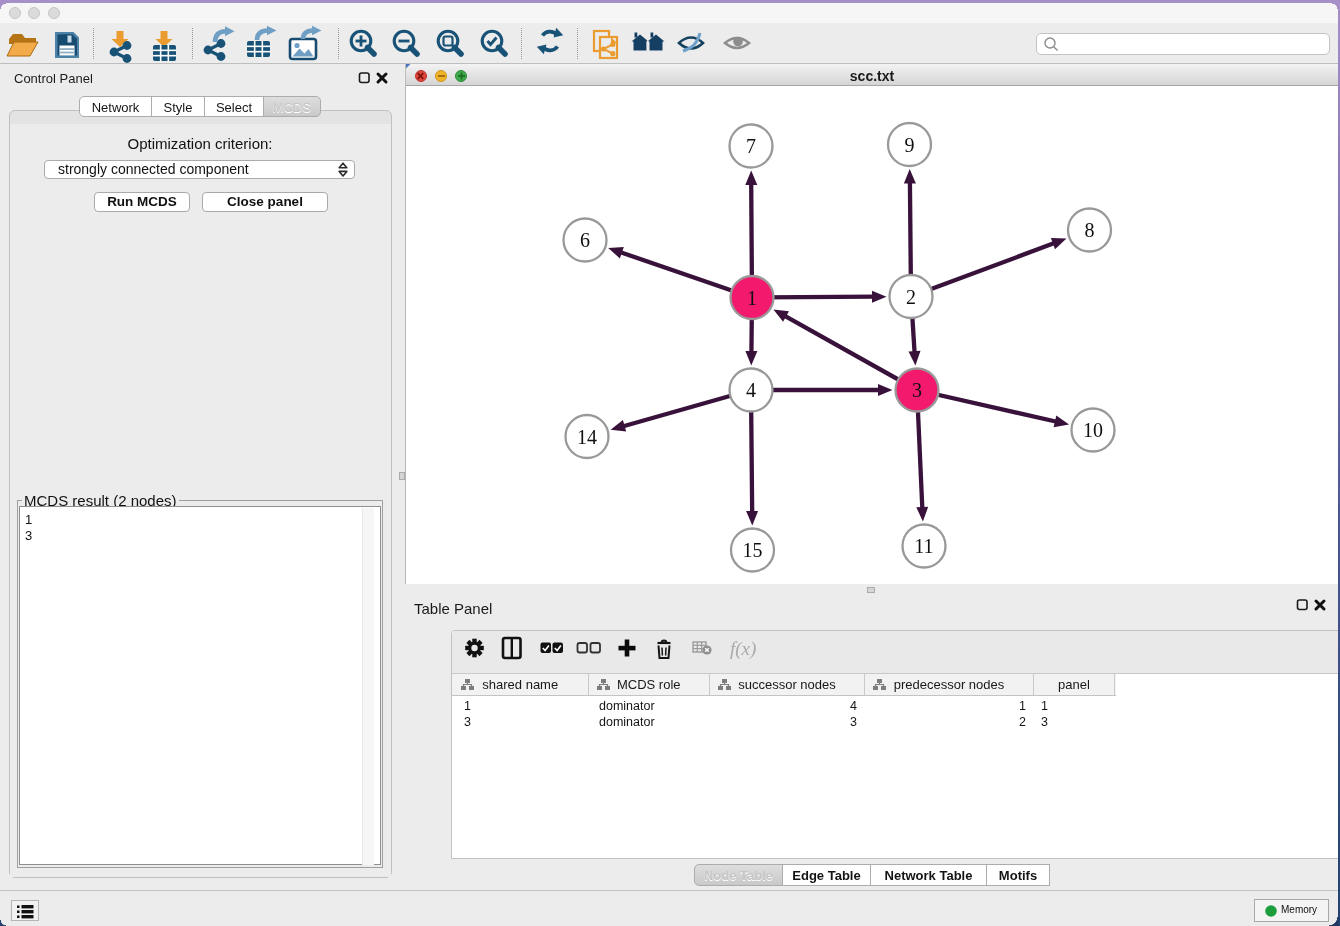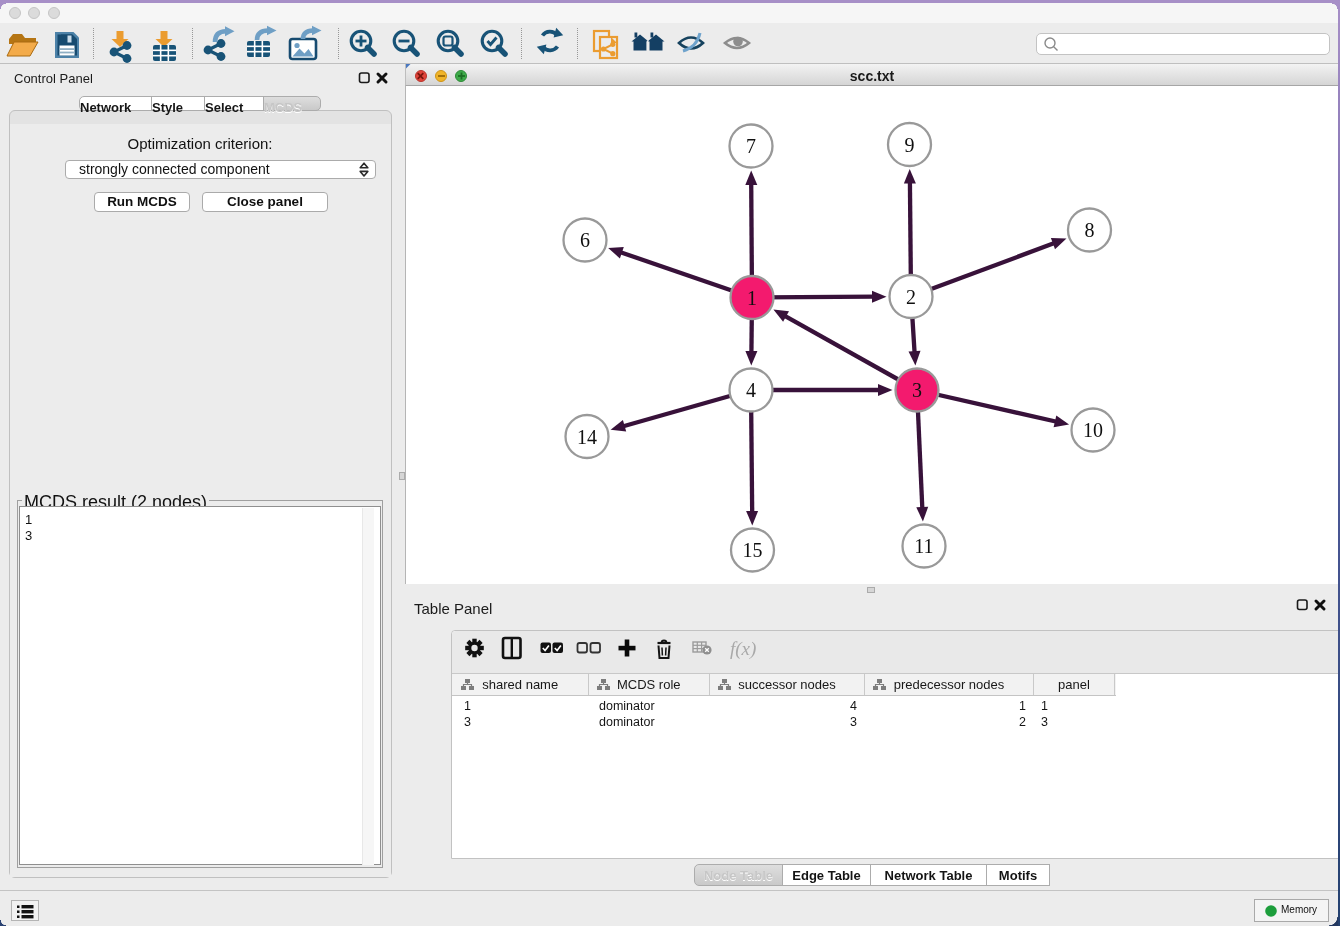--- a/index.html
+++ b/index.html
@@ -17,28 +17,28 @@
   .tl{position:absolute;top:4px;width:12px;height:12px;border-radius:50%;background:#dbdbdb;border:1px solid #c5c5c5;box-sizing:border-box;}
   #title-text{position:absolute;top:2px;left:0;width:100%;text-align:center;font-size:14px;color:#ababab;}
   
   #toolbar{position:absolute;left:0;top:23px;width:100%;height:40px;background:#ececec;border-bottom:1px solid #bfbfbf;}
   .sep{position:absolute;top:5px;height:31px;width:0;border-left:1px dotted #979797;}
   #searchbox{position:absolute;left:1036px;top:10px;width:292px;height:20px;background:#fff;border:1px solid #c3c3c3;border-radius:5px;}
   
   #cp-title{position:absolute;left:14px;top:71px;font-size:13px;color:#1b1b1b;}
   #cp-pane{position:absolute;left:9px;top:110px;width:383px;height:768px;background:#e3e3e3;border:1px solid #c0c0c0;border-radius:6px;box-sizing:border-box;}
   #cp-inner{position:absolute;left:10px;top:124px;width:381px;height:753px;background:#ececec;}
-  .tab{position:absolute;top:0;height:15px;line-height:21px;text-align:left;font-size:13px;font-weight:700;color:#161616;background:#fff;border:1px solid #acacac;box-sizing:border-box;}
+  .tab{position:absolute;top:0;height:21px;line-height:21px;text-align:center;font-size:13px;font-weight:400;color:#161616;background:#fff;border:1px solid #acacac;box-sizing:border-box;}
   .tabsel{background:linear-gradient(#dedede,#c9c9c9) !important;color:#c6c6c6 !important;text-shadow:0 1px 0 #ffffff;}
   #opt-label{position:absolute;left:0;top:135px;width:400px;text-align:center;font-size:15px;color:#121212;}
-  #selbox{position:absolute;left:44px;top:160px;width:311px;height:19px;background:#fff;border:1px solid #ababab;border-radius:4px;box-sizing:border-box;font-size:14px;line-height:17px;padding-left:13px;color:#111;margin-left:21px;}
+  #selbox{position:absolute;left:44px;top:160px;width:311px;height:19px;background:#fff;border:1px solid #ababab;border-radius:4px;box-sizing:border-box;font-size:14px;line-height:17px;padding-left:13px;color:#111;}
   .btn{position:absolute;top:192px;height:20px;background:#fff;border:1px solid #aaa;border-radius:4px;box-sizing:border-box;text-align:center;font-size:13.5px;font-weight:600;line-height:18px;color:#101010;}
   
   #fieldset{position:absolute;left:17px;top:500px;width:366px;height:368px;border:1px solid #9f9f9f;box-sizing:border-box;}
-  #fs-legend{position:absolute;left:22px;top:492px;background:#ececec;font-size:18px;color:#111;padding:0 2px;}
+  #fs-legend{position:absolute;left:22px;top:492px;background:#ececec;font-size:15px;color:#111;padding:0 2px;}
   #fs-white{position:absolute;left:19px;top:506px;width:362px;height:359px;background:#fff;border:1px solid #8f8f8f;box-sizing:border-box;}
   #fs-scroll{position:absolute;right:6px;top:1px;width:11px;height:357px;background:#f6f6f6;border-left:1px solid #e8e8e8;}
   #fs-text{position:absolute;left:5px;top:5px;font-size:13px;color:#111;line-height:16px;}
   
   #vsplit-handle{position:absolute;left:399px;top:472px;width:6px;height:8px;background:#d6d6d6;border:1px solid #ababab;box-sizing:border-box;}
   
   #netwin-bar{position:absolute;left:405px;top:64px;width:933px;height:22px;background:linear-gradient(#f3f3f3,#d5d5d5);border-bottom:1px solid #a6a6a6;border-left:1px solid #bdbdbd;box-sizing:border-box;}
   #netwin-title{position:absolute;left:0;top:3.5px;width:100%;text-align:center;font-size:14px;font-weight:bold;color:#1a1a1a;}
   .tl2{position:absolute;top:6px;width:12px;height:12px;border-radius:50%;box-sizing:border-box;}
   #canvas{position:absolute;left:405px;top:86px;width:933px;height:498px;background:#fff;border-left:1px solid #b5b5b5;box-sizing:border-box;}

